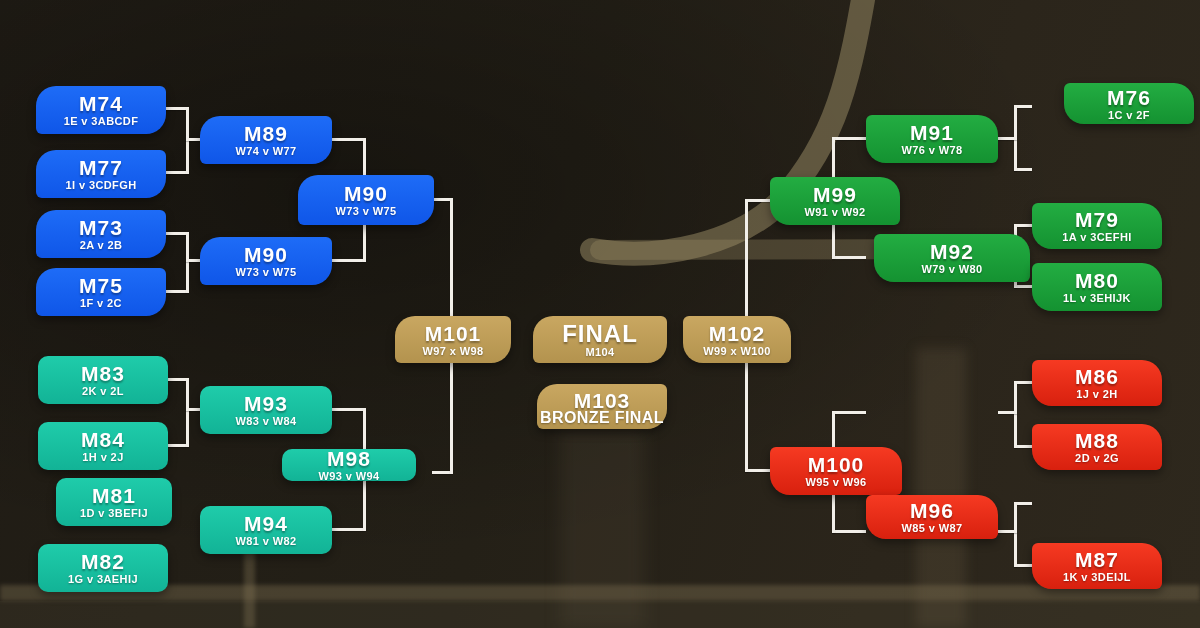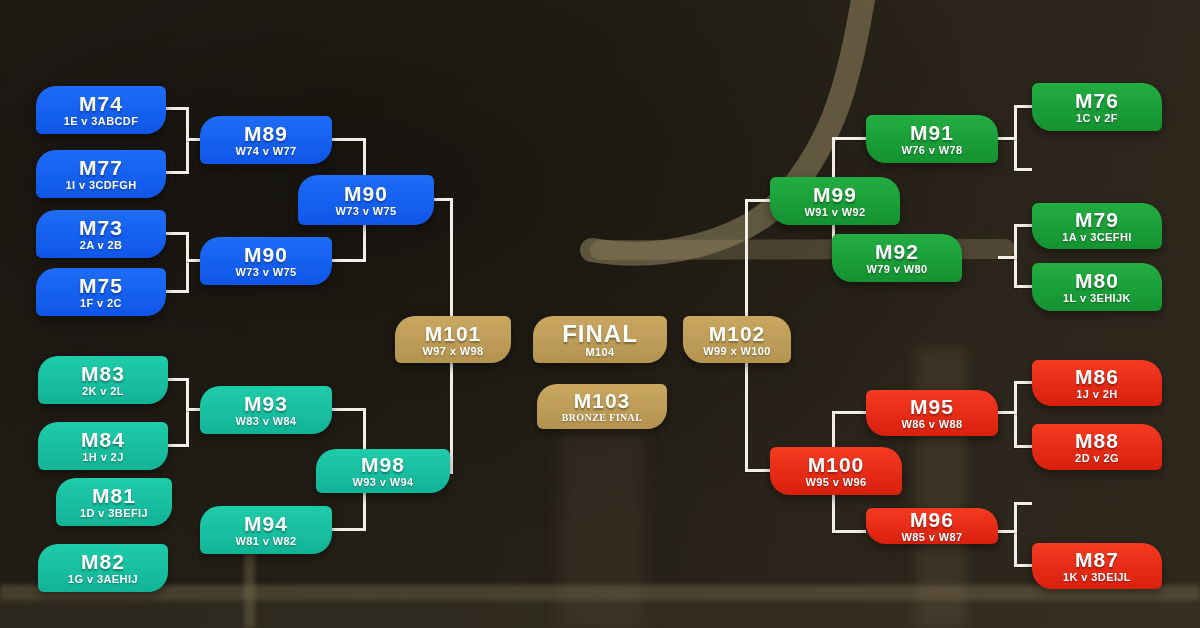--- a/index.html
+++ b/index.html
@@ -8,31 +8,31 @@
          background:linear-gradient(105deg,#201c15 0%,#242017 45%,#2b251b 75%,#2e281d 100%);}
   .bg-layer{position:absolute;pointer-events:none;}
   .vignette{left:0;top:0;width:100%;height:100%;
             background:radial-gradient(ellipse at 28% 30%, rgba(0,0,0,.34), rgba(0,0,0,0) 60%);}
   .ln{position:absolute;background:#f2efe9;z-index:2;box-shadow:0 1px 1px rgba(0,0,0,.25);}
   .box{position:absolute;z-index:3;display:flex;flex-direction:column;align-items:center;
        justify-content:center;gap:1px;box-shadow:0 4px 8px rgba(0,0,0,.38);color:#fff;text-align:center;}
   .rl{border-radius:20px 6px 20px 6px;}
   .rr{border-radius:6px 20px 6px 20px;}
   .c-blue{background:linear-gradient(180deg,#1e6cf7,#0f56e8);}
-  .c-teal{background:linear-gradient(180deg,#1fccaa,#12b396);}
+  .c-teal{background:linear-gradient(180deg,#1fccaa,#12b396);border-radius:10px;}
   .c-green{background:linear-gradient(180deg,#23ad42,#149231);}
   .c-red{background:linear-gradient(180deg,#f63а22,#d8200e);}
   .c-red{background:linear-gradient(180deg,#f63a22,#d8200e);}
   .c-gold{background:linear-gradient(180deg,#c9a761,#b3934e);align-items:center;}
   .t{font-weight:900;font-size:21px;line-height:21px;letter-spacing:1px;
      text-shadow:0 2px 2px rgba(0,0,0,.35);}
   .s{font-weight:700;font-size:11px;line-height:12px;letter-spacing:.4px;
      text-shadow:0 1px 2px rgba(0,0,0,.35);}
   .t-big{font-size:24px;line-height:23px;}
-  .s-big{font-size:10px;font-family:Liberation Serif, serif;}
+  .s-big{font-size:16px;}
 </style>
 </head>
 <body>
 
 <div class="stage">
 
   <div class="bg-layer vignette"></div>
   <svg class="bg-layer" style="left:0;top:0;" width="1200" height="628" viewBox="0 0 1200 628">
     <path d="M 868 -30 C 850 80 836 140 782 200 C 740 243 660 262 592 250" fill="none" stroke="rgba(158,143,104,.5)" stroke-width="24" stroke-linecap="round"></path>
     <path d="M 600 250 L 1005 249" fill="none" stroke="rgba(158,143,104,.33)" stroke-width="20" stroke-linecap="round"></path>
@@ -138,21 +138,21 @@
     <div class="s">1G v 3AEHIJ</div>
   </div>
   <div class="box c-teal rl" style="left:200px;top:386px;width:132px;height:48px">
     <div class="t">M93</div>
     <div class="s">W83 v W84</div>
   </div>
   <div class="box c-teal rl" style="left:200px;top:506px;width:132px;height:48px">
     <div class="t">M94</div>
     <div class="s">W81 v W82</div>
   </div>
-  <div class="box c-teal rl" style="left:316px;top:449px;width:134px;height:44px">
+  <div class="box c-teal rl" style="left:282px;top:449px;width:134px;height:32px">
     <div class="t">M98</div>
     <div class="s">W93 v W94</div>
   </div>
 
   <div class="box c-gold rl" style="left:395px;top:316px;width:116px;height:47px">
     <div class="t">M101</div>
     <div class="s">W97 x W98</div>
   </div>
   <div class="box c-gold rl" style="left:533px;top:316px;width:134px;height:47px">
     <div class="t t-big">FINAL</div>
@@ -168,46 +168,42 @@
   </div>
 
   <div class="box c-green rr" style="left:770px;top:177px;width:130px;height:48px">
     <div class="t">M99</div>
     <div class="s">W91 v W92</div>
   </div>
   <div class="box c-green rr" style="left:866px;top:115px;width:132px;height:48px">
     <div class="t">M91</div>
     <div class="s">W76 v W78</div>
   </div>
-  <div class="box c-green rr" style="left:832px;top:234px;width:130px;height:48px">
+  <div class="box c-green rr" style="left:874px;top:234px;width:156px;height:48px">
     <div class="t">M92</div>
     <div class="s">W79 v W80</div>
   </div>
-  <div class="box c-green rr" style="left:1032px;top:83px;width:130px;height:48px">
+  <div class="box c-green rr" style="left:1064px;top:83px;width:130px;height:41px">
     <div class="t">M76</div>
     <div class="s">1C v 2F</div>
   </div>
   <div class="box c-green rr" style="left:1032px;top:203px;width:130px;height:46px">
     <div class="t">M79</div>
     <div class="s">1A v 3CEFHI</div>
   </div>
   <div class="box c-green rr" style="left:1032px;top:263px;width:130px;height:48px">
     <div class="t">M80</div>
     <div class="s">1L v 3EHIJK</div>
   </div>
 
   <div class="box c-red rr" style="left:770px;top:447px;width:132px;height:48px">
     <div class="t">M100</div>
     <div class="s">W95 v W96</div>
   </div>
-  <div class="box c-red rr" style="left:866px;top:390px;width:132px;height:46px">
-    <div class="t">M95</div>
-    <div class="s">W86 v W88</div>
-  </div>
-  <div class="box c-red rr" style="left:866px;top:508px;width:132px;height:36px">
+  <div class="box c-red rr" style="left:866px;top:495px;width:132px;height:44px">
     <div class="t">M96</div>
     <div class="s">W85 v W87</div>
   </div>
   <div class="box c-red rr" style="left:1032px;top:360px;width:130px;height:46px">
     <div class="t">M86</div>
     <div class="s">1J v 2H</div>
   </div>
   <div class="box c-red rr" style="left:1032px;top:424px;width:130px;height:46px">
     <div class="t">M88</div>
     <div class="s">2D v 2G</div>

